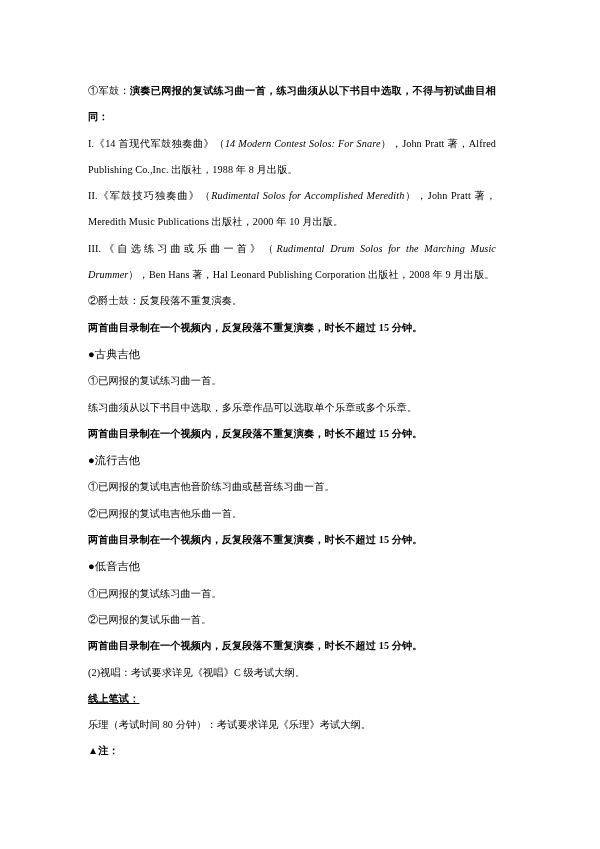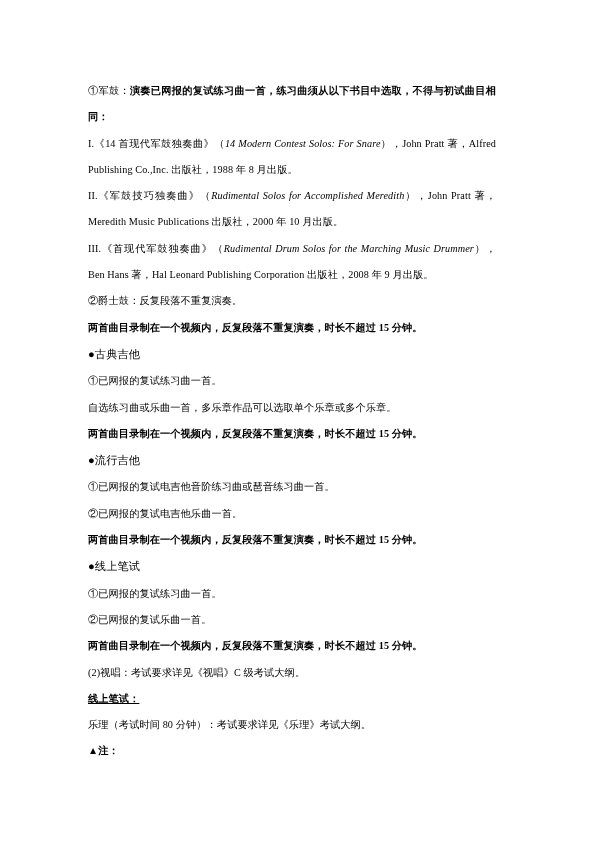--- a/index.html
+++ b/index.html
@@ -54,32 +54,32 @@
   }
 </style>
 </head>
 <body>
 
 <div class="page">
   <div class="doc-body" id="doc-body">
       <p><span class="cn">①军鼓：</span><span class="cn b">演奏已网报的复试练习曲一首，练习曲须从以下书目中选取，不得与初试曲目相同：</span></p>
       <p><span class="cn">I.《14 首现代军鼓独奏曲》（</span><span class="it">14 Modern Contest Solos: For Snare</span><span class="cn">），John Pratt 著，Alfred Publishing Co.,Inc. 出版社，1988 年 8 月出版。</span></p>
       <p><span class="cn">II.《军鼓技巧独奏曲》（</span><span class="it">Rudimental Solos for Accomplished Meredith</span><span class="cn">），John Pratt 著，Meredith Music Publications 出版社，2000 年 10 月出版。</span></p>
-      <p><span class="cn">III.《首现代军鼓独奏曲》（</span><span class="it">Rudimental Drum Solos for the Marching Music Drummer</span><span class="cn">），Ben Hans 著，Hal Leonard Publishing Corporation 出版社，2008 年 9 月出版。</span></p>
+      <p><span class="cn">III.《自选练习曲或乐曲一首》（</span><span class="it">Rudimental Drum Solos for the Marching Music Drummer</span><span class="cn">），Ben Hans 著，Hal Leonard Publishing Corporation 出版社，2008 年 9 月出版。</span></p>
       <p><span class="cn">②爵士鼓：反复段落不重复演奏。</span></p>
       <p><span class="cn b">两首曲目录制在一个视频内，反复段落不重复演奏，时长不超过 15 分钟。</span></p>
       <p><span class="cn bullet-head">●古典吉他</span></p>
       <p><span class="cn">①已网报的复试练习曲一首。</span></p>
-      <p><span class="cn">自选练习曲或乐曲一首，多乐章作品可以选取单个乐章或多个乐章。</span></p>
+      <p><span class="cn">练习曲须从以下书目中选取，多乐章作品可以选取单个乐章或多个乐章。</span></p>
       <p><span class="cn b">两首曲目录制在一个视频内，反复段落不重复演奏，时长不超过 15 分钟。</span></p>
       <p><span class="cn bullet-head">●流行吉他</span></p>
       <p><span class="cn">①已网报的复试电吉他音阶练习曲或琶音练习曲一首。</span></p>
       <p><span class="cn">②已网报的复试电吉他乐曲一首。</span></p>
       <p><span class="cn b">两首曲目录制在一个视频内，反复段落不重复演奏，时长不超过 15 分钟。</span></p>
-      <p><span class="cn bullet-head">●线上笔试</span></p>
+      <p><span class="cn bullet-head">●低音吉他</span></p>
       <p><span class="cn">①已网报的复试练习曲一首。</span></p>
       <p><span class="cn">②已网报的复试乐曲一首。</span></p>
       <p><span class="cn b">两首曲目录制在一个视频内，反复段落不重复演奏，时长不超过 15 分钟。</span></p>
       <p><span class="cn">(2)视唱：考试要求详见《视唱》C 级考试大纲。</span></p>
       <p><span class="cn underline">线上笔试：</span></p>
       <p><span class="cn">乐理（考试时间 80 分钟）：考试要求详见《乐理》考试大纲。</span></p>
       <p><span class="cn b">▲注：</span></p>
     </div>
 </div>
 

